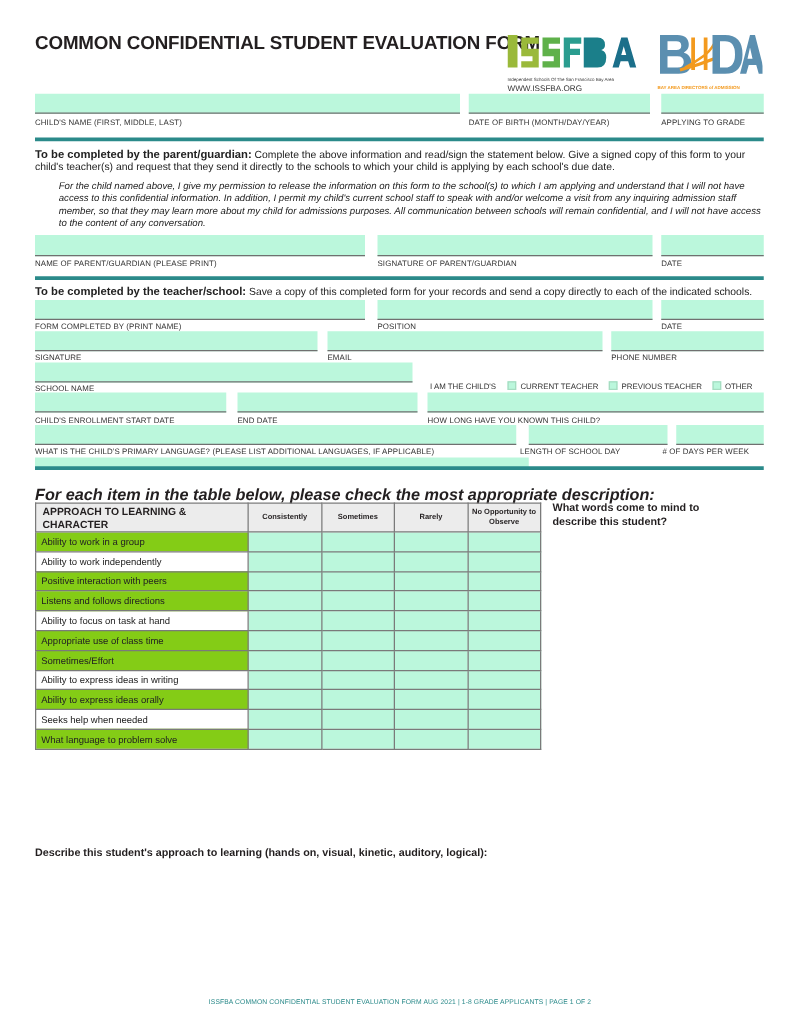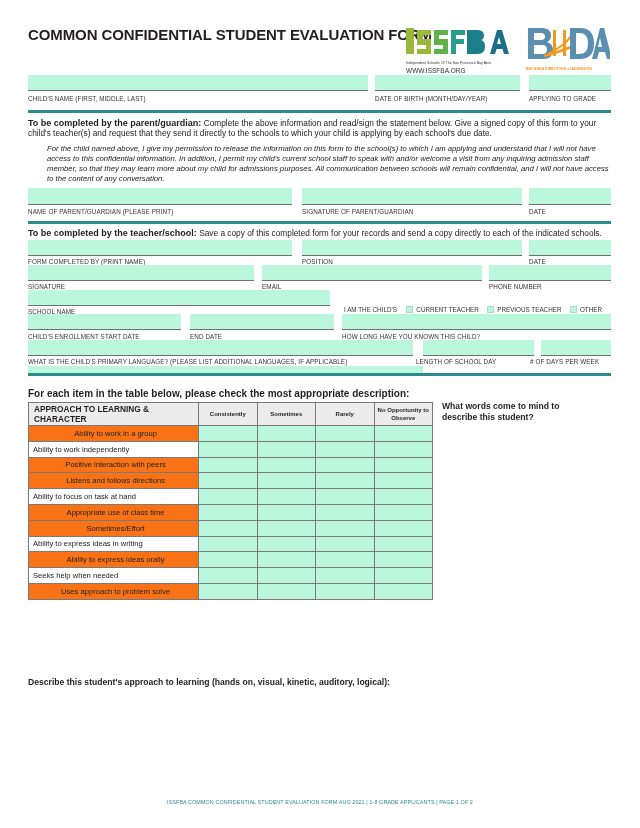--- a/index.html
+++ b/index.html
@@ -14,21 +14,21 @@
   .ital { position: absolute; left: 47px; width: 566px; font-size: 7.7px; line-height: 10px; font-style: italic; color: #222; }
   .chk { display: inline-block; width: 7px; height: 7px; background: #bbf7dc; border: 1px solid #a6dcc1; vertical-align: -1px; margin: 0 3px 0 5px; }
   .opt-label { font-size: 6.3px; color: #333; }
   table { border-collapse: collapse; position: absolute; left: 28px; top: 402px; width: 405px; }
   th, td { border: 1px solid #7a7a7a; font-size: 7.6px; }
   th { background: #ececec; height: 23px; font-weight: bold; }
   th.head-main { text-align: left; padding-left: 5px; font-size: 8.3px; width: 160px; }
   th.col { font-size: 6px; width: 55px; text-align: center; line-height: 8px; }
   td { height: 15.8px; }
   td.item { padding-left: 4px; color: #222; }
-  tr.alt td.item { background: #f97316; text-align: center; }
+  tr.alt td.item { background: #84cc16; }
   td.cell { background: #bbf7dc; }
   .footer { position: absolute; top: 799px; left: 0; width: 640px; text-align: center; font-size: 5.4px; color: #2b8a8a; letter-spacing: 0.1px; }
 </style>
 </head>
 <body>
 
 <div class="abs title">
   <div>COMMON CONFIDENTIAL STUDENT EVALUATION FORM</div>
 </div>
 
@@ -119,21 +119,21 @@
 <div class="field" style="left:28px; top:340px; width:385px; height:16px;"></div>
 <div class="lbl" style="left:28px; top:358px;">WHAT IS THE CHILD'S PRIMARY LANGUAGE? (PLEASE LIST ADDITIONAL LANGUAGES, IF APPLICABLE)</div>
 <div class="field" style="left:423px; top:340px; width:111px; height:16px;"></div>
 <div class="lbl" style="left:416px; top:358px;">LENGTH OF SCHOOL DAY</div>
 <div class="field" style="left:541px; top:340px; width:70px; height:16px;"></div>
 <div class="lbl" style="left:530px; top:358px;"># OF DAYS PER WEEK</div>
 
 <div class="abs" style="left:28px; top:366px; width:395px; height:8px; background:#bbf7dc;"></div>
 <div class="rule" style="top:373px;"></div>
 
-<div class="abs" style="left:28px; top:388px; font-size:10px; font-weight:bold;">For each item in the table below, please check the most appropriate description:</div>
+<div class="abs" style="left:28px; top:388px; font-size:13px; font-weight:bold;font-style:italic;">For each item in the table below, please check the most appropriate description:</div>
 
 <table>
   <thead>
     <tr>
       <th class="head-main">APPROACH TO LEARNING &amp; CHARACTER</th>
       <th class="col">Consistently</th>
       <th class="col">Sometimes</th>
       <th class="col">Rarely</th>
       <th class="col">No Opportunity to Observe</th>
     </tr>
@@ -203,21 +203,21 @@
         <td class="cell"></td>
       </tr>
       <tr>
         <td class="item">Seeks help when needed</td>
         <td class="cell"></td>
         <td class="cell"></td>
         <td class="cell"></td>
         <td class="cell"></td>
       </tr>
       <tr class="alt">
-        <td class="item">Uses approach to problem solve</td>
+        <td class="item">What language to problem solve</td>
         <td class="cell"></td>
         <td class="cell"></td>
         <td class="cell"></td>
         <td class="cell"></td>
       </tr>
     </tbody>
 </table>
 
 <div class="abs" style="left:442px; top:401px; width:140px; font-size:8.6px; font-weight:bold; line-height:11px;">What words come to mind to describe this student?</div>
 <div class="abs" style="left:442px; top:426px; width:169px; height:236px;"></div>

